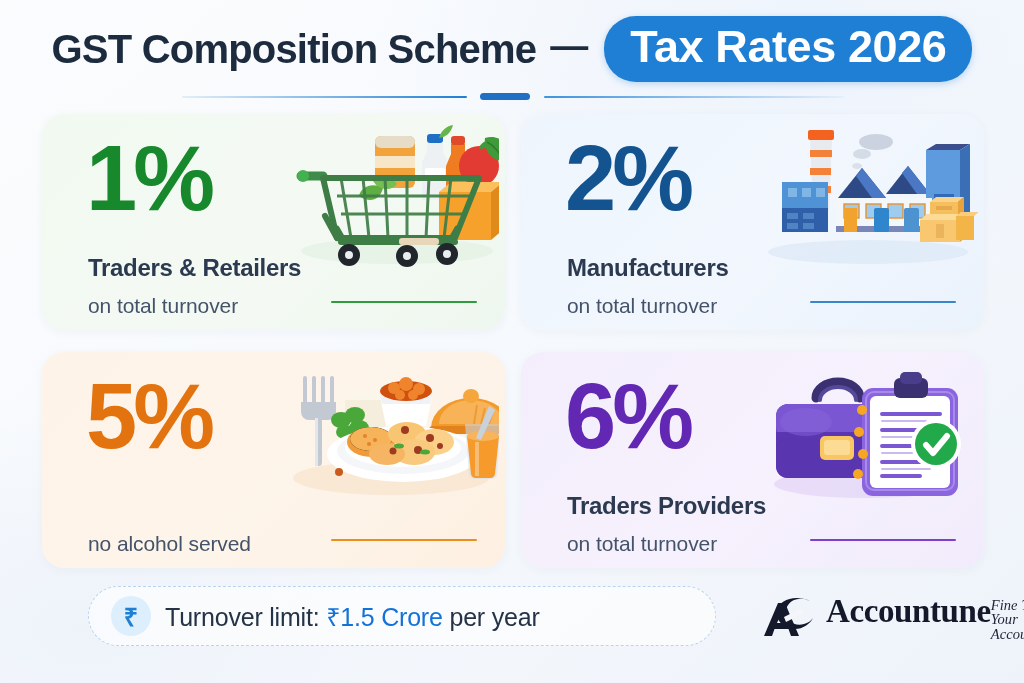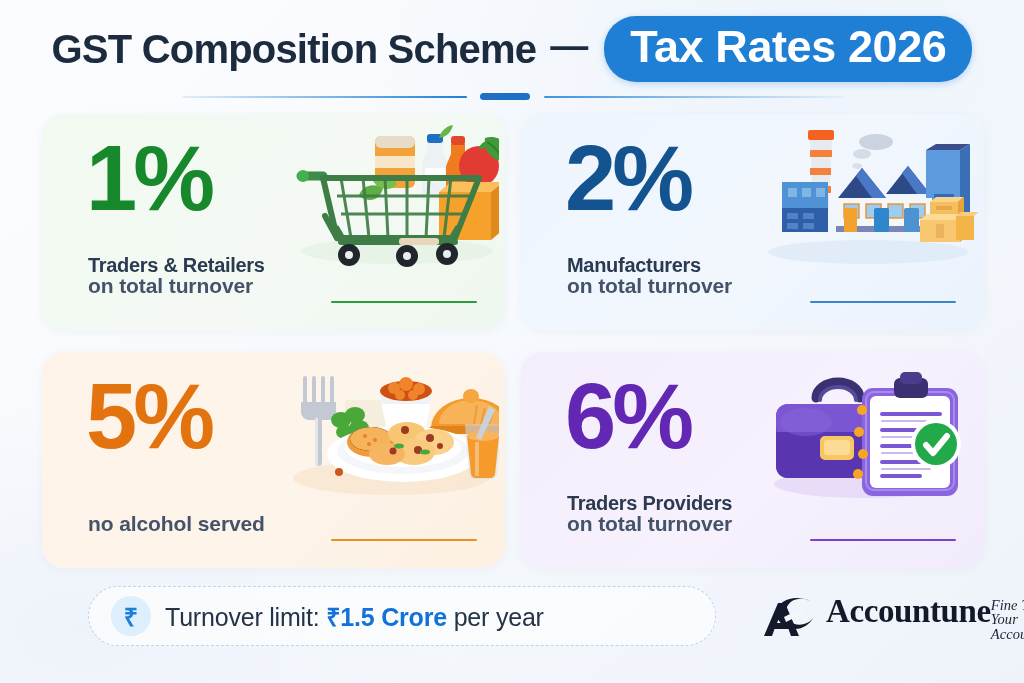--- a/index.html
+++ b/index.html
@@ -77,26 +77,26 @@
   #card-2 { left: 42px;  top: 352px; background: linear-gradient(135deg,#fef3e8 0%, #fdf4ea 55%, #fdf0e2 100%); }
   #card-3 { left: 521px; top: 352px; background: linear-gradient(135deg,#f4eefc 0%, #f6f1fd 55%, #f1ebfb 100%); }
 
   .pct {
     position: absolute; left: 44px; top: 16px;
     font-size: 92px; font-weight: 700; letter-spacing: -4px;
     line-height: 1.05;
   }
   .card-heading {
     position: absolute; left: 46px; top: 140px;
-    font-size: 20px; font-weight: 700; color: #2b3a50;
+    font-size: 24px; font-weight: 700; color: #2b3a50;
     letter-spacing: -0.3px;
   }
   .card-sub {
-    position: absolute; left: 46px; top: 160px;
-    font-size: 21px; font-weight: 700; color: #44536a;
+    position: absolute; left: 46px; top: 180px;
+    font-size: 21px; font-weight: 400; color: #44536a;
     letter-spacing: -0.1px;
   }
   .accent-line {
     position: absolute; right: 28px; bottom: 27px;
     width: 146px; height: 2px; border-radius: 2px;
   }
   .art {
     position: absolute; right: 6px; top: 6px;
     width: 220px; height: 150px;
   }
@@ -116,21 +116,21 @@
     background: #ddeefc;
     display: flex; align-items: center; justify-content: center;
     color: #1f7fd4; font-size: 25px; font-weight: 700;
     flex: 0 0 auto;
   }
   #footer-text {
     font-size: 25px; color: #253346; letter-spacing: -0.2px;
     white-space: nowrap;
   }
   #footer-text .amount {
-    color: #1272d8; font-weight: 700;
+    color: #1272d8; font-weight: 400;
   }
 
   #logo {
     position: absolute; left: 762px; top: 589px;
     width: 248px; height: 58px;
     display: flex; align-items: center; gap: 8px;
   }
   #logo-mark { width: 56px; height: 46px; flex: 0 0 auto; }
   #logo-words { display: flex; flex-direction: row; line-height: 1; }
   #logo-name {

